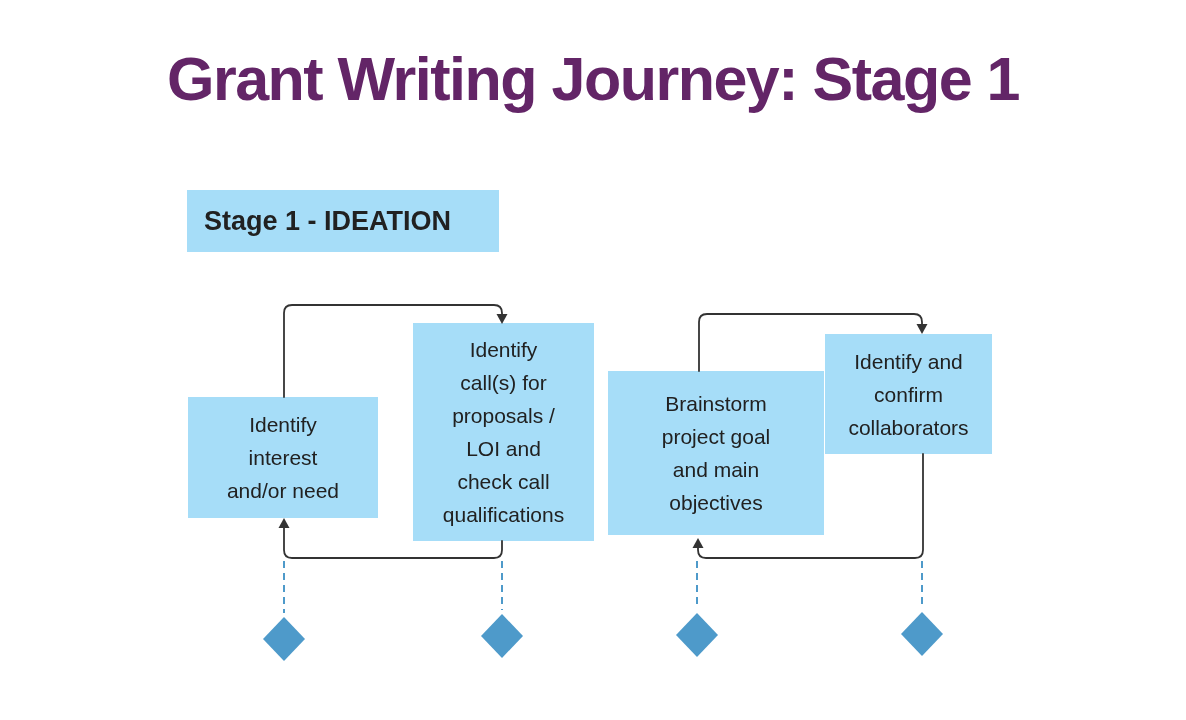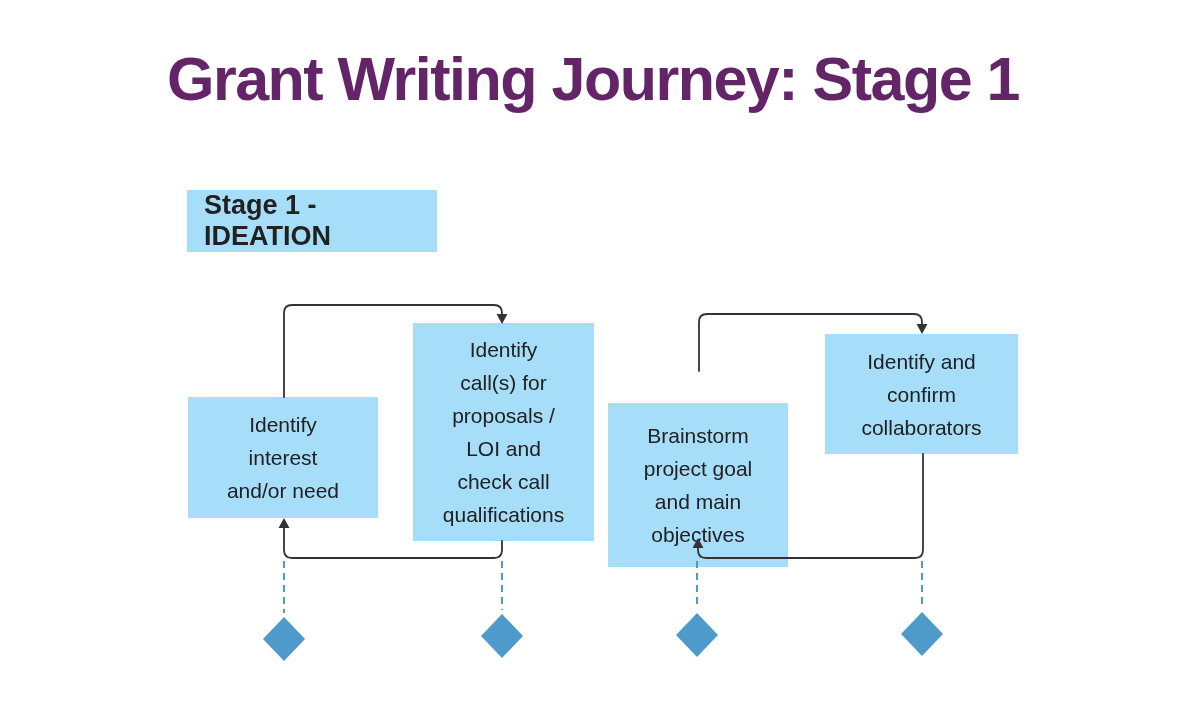--- a/index.html
+++ b/index.html
@@ -20,21 +20,21 @@
     font-size: 61px;
     font-weight: bold;
     letter-spacing: -1.5px;
     color: var(--title-text, #632567);
     margin: 0;
   }
   .stage-chip {
     position: absolute;
     left: 187px;
     top: 190px;
-    width: 250px;
+    width: 312px;
     height: 62px;
     background: var(--node-fill, #A6DDF8);
     display: flex;
     align-items: center;
     padding-left: 17px;
     box-sizing: border-box;
     font-size: 27px;
     font-weight: bold;
     color: var(--node-text, #212121);
   }
@@ -48,22 +48,22 @@
     white-space: pre-line;
     font-size: 21px;
     font-weight: normal;
     line-height: 33px;
     color: var(--node-text, #212121);
     box-sizing: border-box;
     padding: 4px;
   }
   .node-1 { left: 188px; top: 397px; width: 190px; height: 121px; }
   .node-2 { left: 413px; top: 323px; width: 181px; height: 218px; }
-  .node-3 { left: 608px; top: 371px; width: 180px; height: 164px; margin-top: 32px; }
-  .node-4 { left: 825px; top: 334px; width: 193px; height: 120px; }
+  .node-3 { left: 608px; top: 371px; width: 216px; height: 164px; }
+  .node-4 { left: 825px; top: 334px; width: 167px; height: 120px; }
   .overlay {
     position: absolute;
     left: 0; top: 0;
     width: 1186px; height: 720px;
     pointer-events: none;
   }
   .connector {
     fill: none;
     stroke: var(--connector-line, #333333);
     stroke-width: 1.8;

